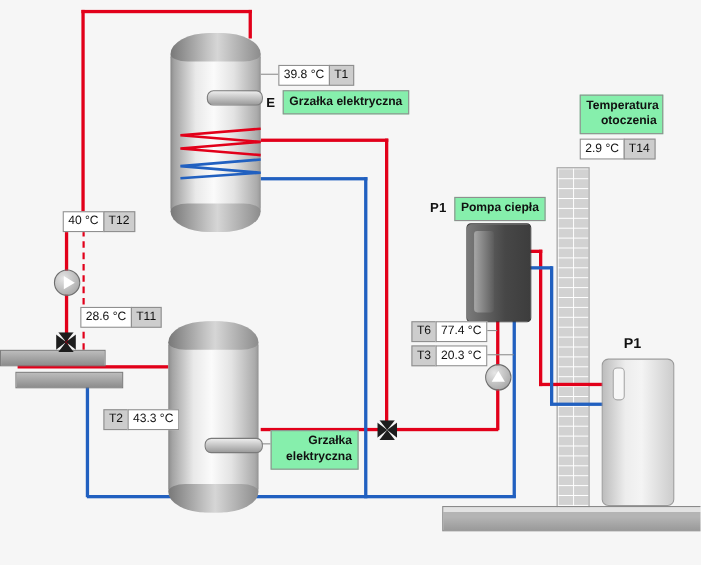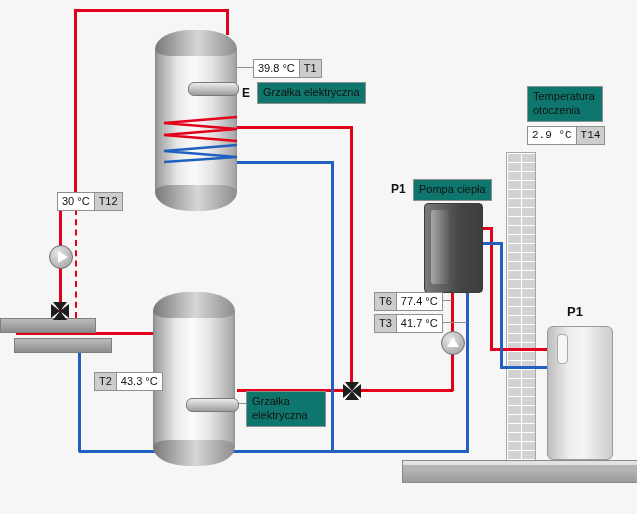--- a/index.html
+++ b/index.html
@@ -61,22 +61,22 @@
 
   .valve{position:absolute;z-index:15;}
 
   
   .sensor{position:absolute;display:inline-flex;z-index:30;font-size:11px;line-height:1;white-space:nowrap;color:#111;}
   .sensor span{padding:3px 4px;border:1px solid #8f8f8f;}
   .sensor span + span{margin-left:-1px;}
   .sensor .val{background:#ffffff;}
   .sensor .tag{background:#cdcdcd;}
 
-  .eqbox{position:absolute;z-index:30;background:#0f766e;border:1px solid #8f8f8f;
-    padding:3px 5px;font-size:11px;line-height:1.25;color:#111;text-align:left;}
+  .eqbox{position:absolute;z-index:30;background:#86efac;border:1px solid #8f8f8f;
+    padding:3px 5px;font-size:11px;line-height:1.25;color:#111;text-align:right;font-weight:bold;}
   .marker{position:absolute;z-index:30;font-weight:bold;font-size:12px;color:#111;}
   .marker.big{font-size:13px;}
 </style>
 </head>
 <body>
 
 <div class="stage">
 
   <div class="chimney" style="left:506px;top:152px;width:28px;height:309px;"></div>
   <div class="platform" style="left:402px;top:460px;width:235px;height:21px;"></div>
@@ -155,36 +155,40 @@
   <div class="cline" style="left:237px;top:67px;width:16px;"></div>
   <div class="cline" style="left:434px;top:300px;width:18px;"></div>
   <div class="cline" style="left:434px;top:322px;width:33px;"></div>
   <div class="cline" style="left:237px;top:403px;width:9px;"></div>
 
   <div class="sensor" style="left:253px;top:59px;">
     <span class="val">39.8 °C</span>
       <span class="tag">T1</span>
   </div>
   <div class="sensor" style="left:57px;top:192px;">
-    <span class="val">30 °C</span>
+    <span class="val">40 °C</span>
       <span class="tag">T12</span>
+  </div>
+  <div class="sensor" style="left:73px;top:279px;">
+    <span class="val">28.6 °C</span>
+      <span class="tag">T11</span>
   </div>
   <div class="sensor" style="left:94px;top:372px;">
     <span class="tag">T2</span>
       <span class="val">43.3 °C</span>
   </div>
   <div class="sensor" style="left:374px;top:292px;">
     <span class="tag">T6</span>
       <span class="val">77.4 °C</span>
   </div>
   <div class="sensor" style="left:374px;top:314px;">
     <span class="tag">T3</span>
-      <span class="val">41.7 °C</span>
+      <span class="val">20.3 °C</span>
   </div>
-  <div class="sensor" style="left:527px;top:126px;font-family:Liberation Mono, monospace;">
+  <div class="sensor" style="left:527px;top:126px;">
     <span class="val">2.9 °C</span>
       <span class="tag">T14</span>
   </div>
 
   <div class="marker" style="left:242px;top:86px;">E</div>
   <div class="eqbox" style="left:257px;top:82px;">Grzałka elektryczna</div>
   <div class="eqbox" style="left:246px;top:391px;width:68px;">Grzałka elektryczna</div>
   <div class="marker" style="left:391px;top:182px;">P1</div>
   <div class="eqbox" style="left:413px;top:179px;">Pompa ciepła</div>
   <div class="eqbox" style="left:527px;top:86px;width:64px;">Temperatura otoczenia</div>

